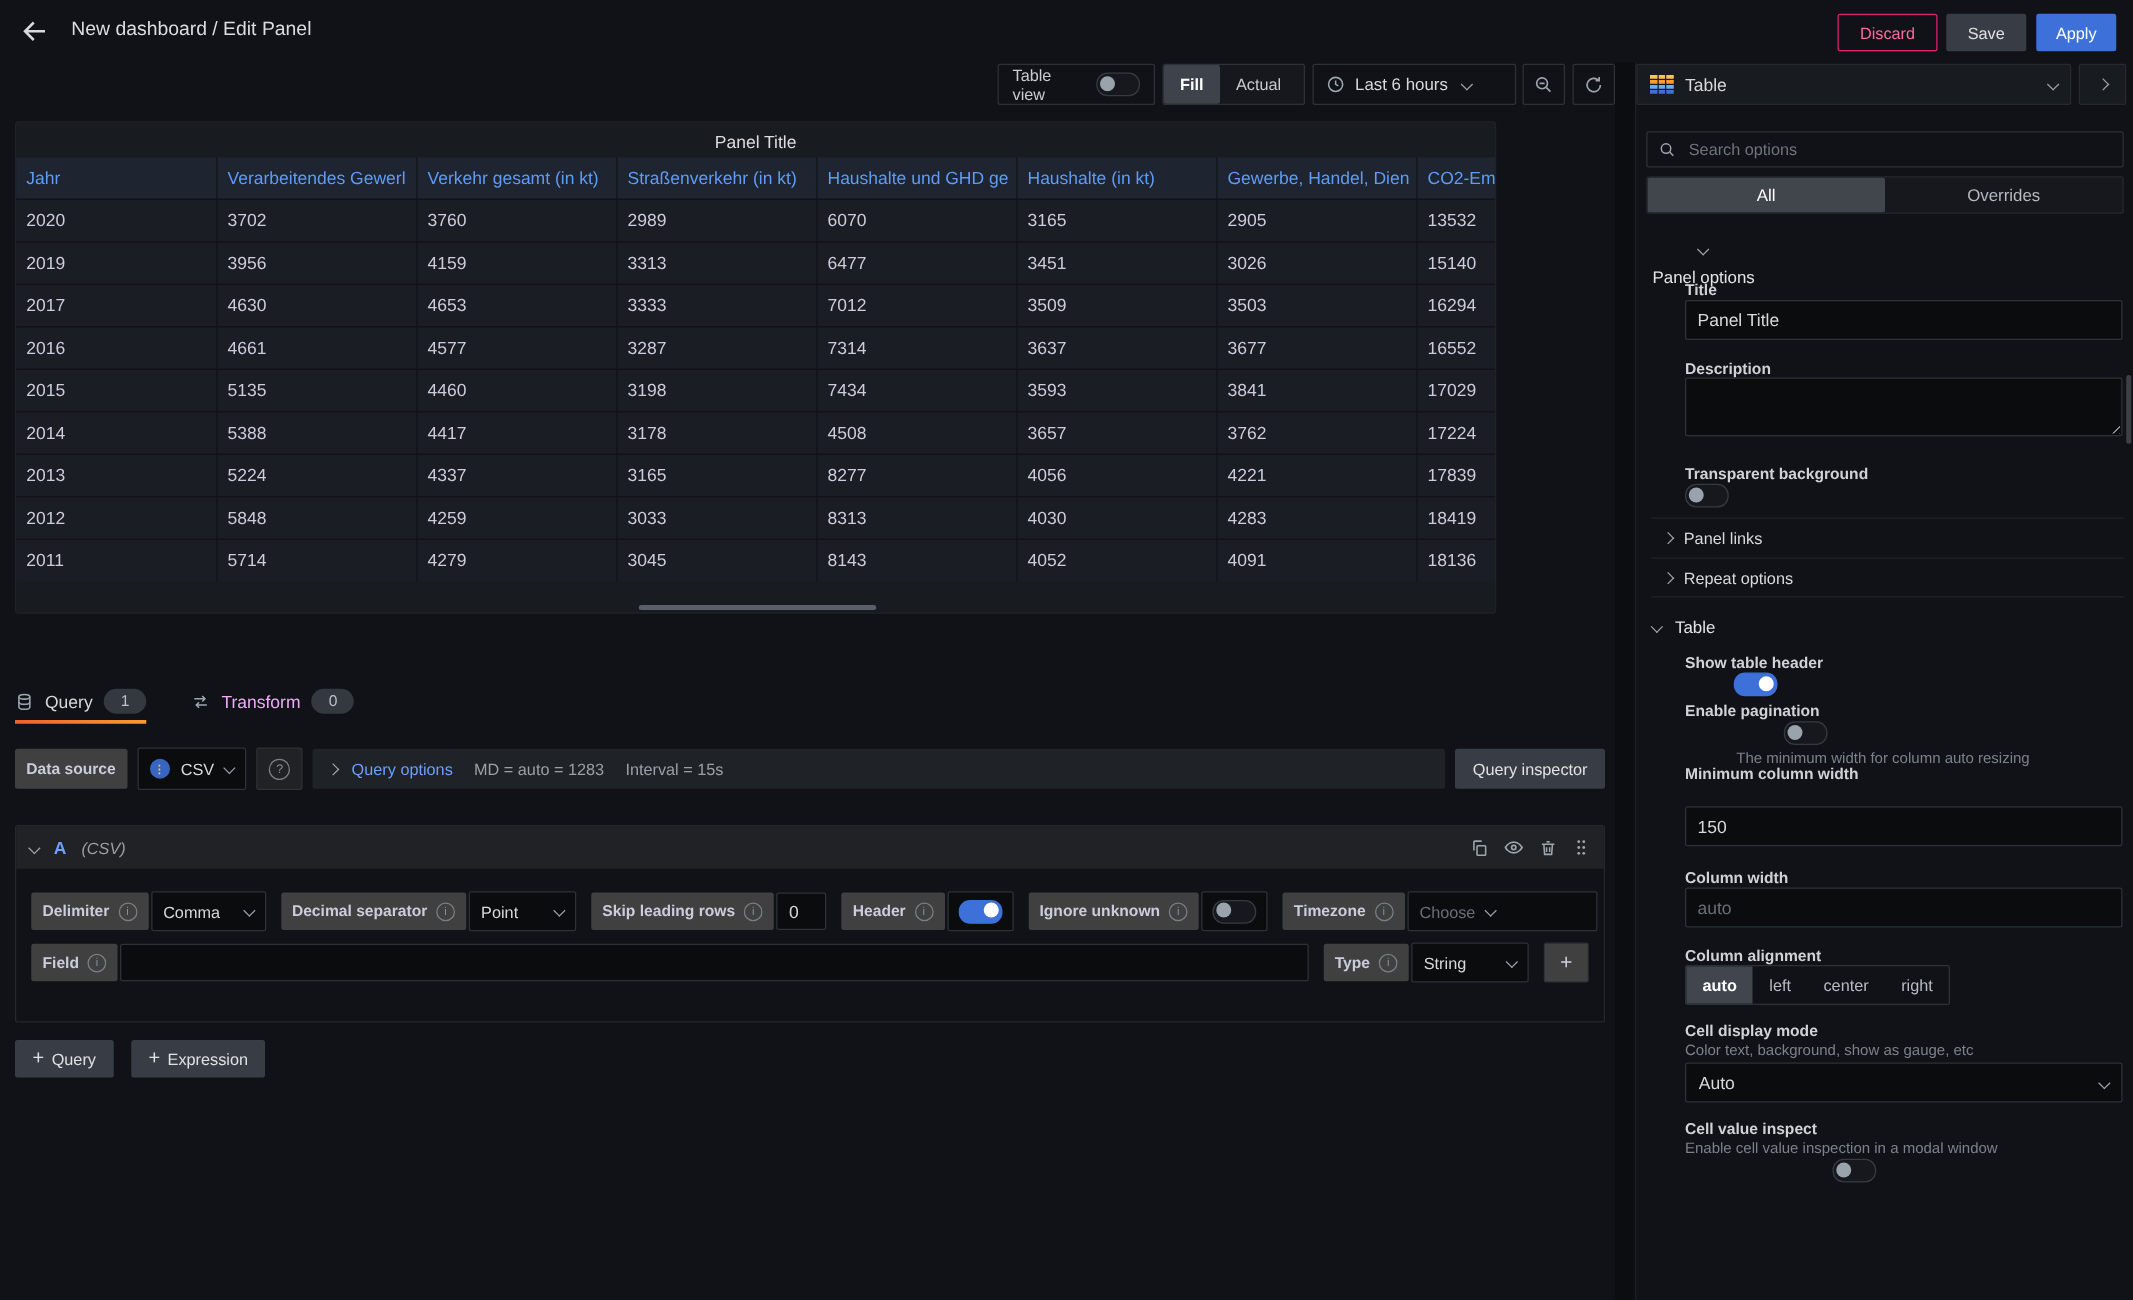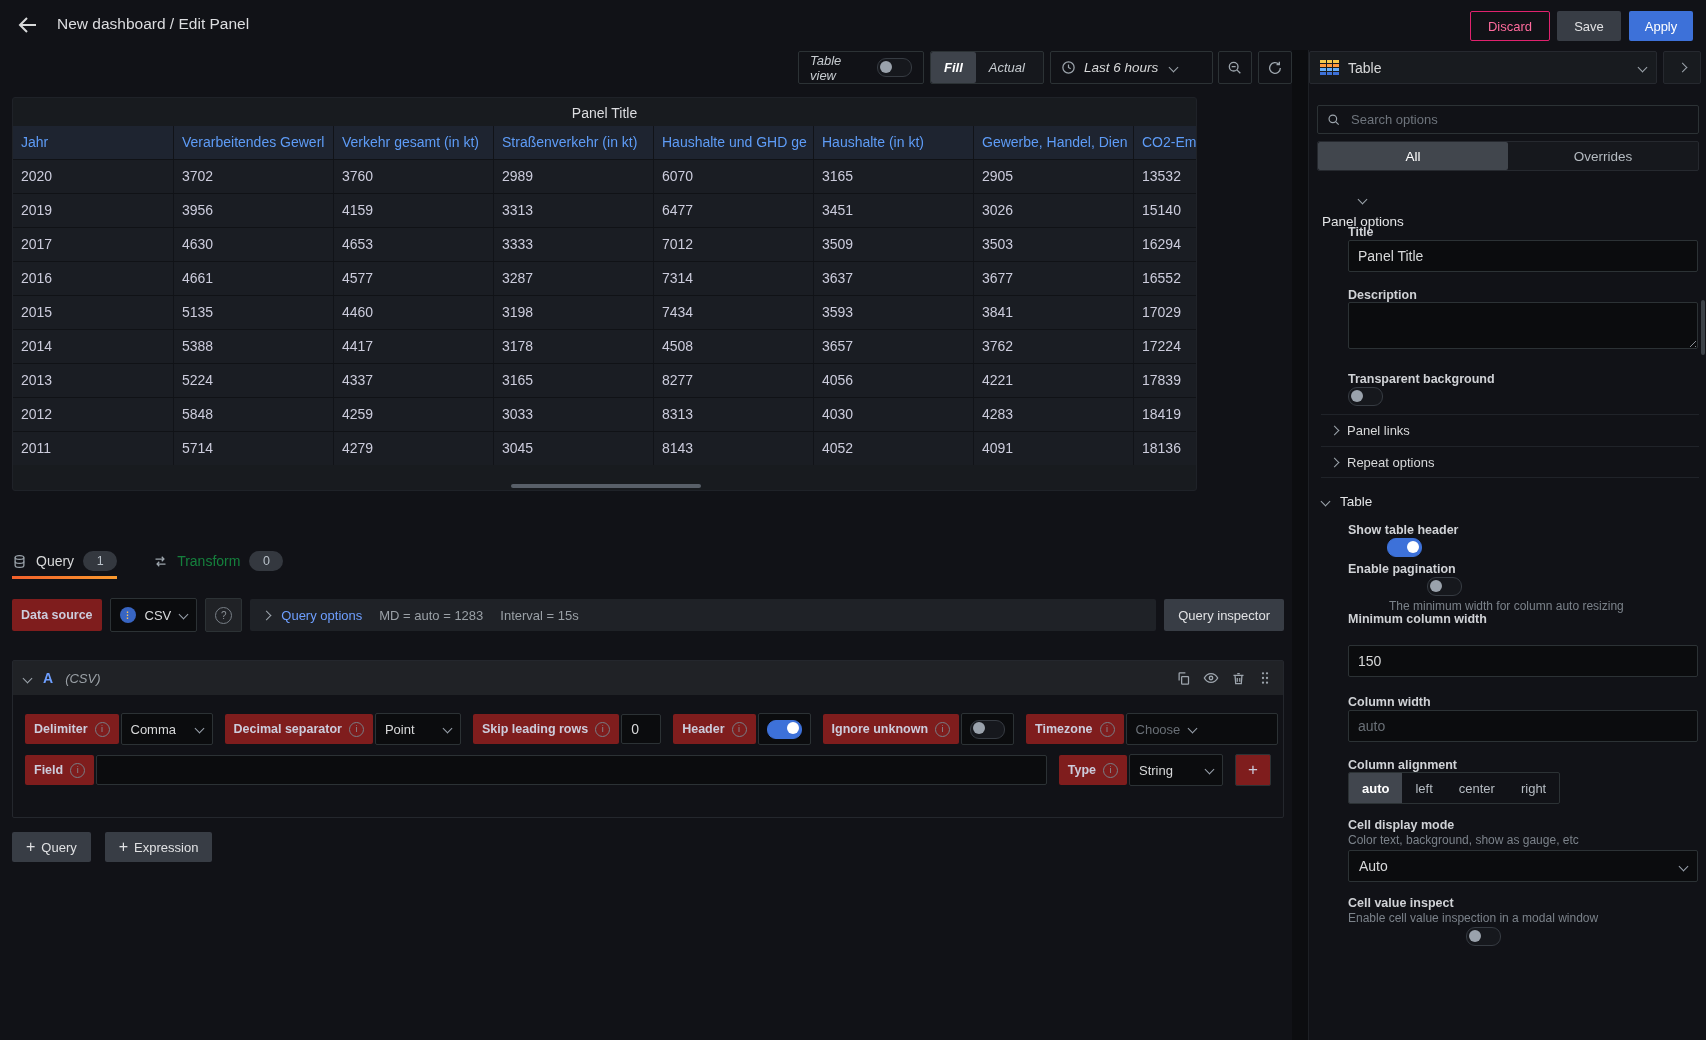--- a/index.html
+++ b/index.html
@@ -6,57 +6,57 @@
   body{width:1706px;height:1040px;overflow:hidden;font-family:"Liberation Sans",sans-serif;color:#ccccdc;position:relative;}
   .abs{position:absolute;}
   svg{display:block;}
   
   .cv{display:inline-block;width:6px;height:6px;border-right:1.5px solid currentColor;border-bottom:1.5px solid currentColor;transform:rotate(45deg);flex:none;}
   .cr{display:inline-block;width:6px;height:6px;border-right:1.5px solid currentColor;border-bottom:1.5px solid currentColor;transform:rotate(-45deg);flex:none;}
   .sw{width:33px;height:17px;border-radius:9px;background:#16181d;border:1px solid #363b42;position:relative;display:inline-block;flex:none;}
   .sw i{position:absolute;left:2px;top:1.5px;width:12px;height:12px;border-radius:50%;background:#9aa2ac;}
   .sw.on{background:#3d71d9;border-color:#3d71d9;}
   .sw.on i{left:auto;right:2px;background:#fff;}
-  .chip{height:30px;padding:0 9px;background:#7f1d1d;border-radius:2px;display:inline-flex;align-items:center;gap:7px;font-size:12.5px;font-weight:700;color:#ccccdc;white-space:nowrap;flex:none;}
+  .chip{height:30px;padding:0 9px;background:#404040;border-radius:2px;display:inline-flex;align-items:center;gap:7px;font-size:12.5px;font-weight:700;color:#ccccdc;white-space:nowrap;flex:none;}
   .drop{height:30px;padding:0 9px;background:#0b0c0e;border:1px solid #2c3235;border-radius:2px;display:inline-flex;align-items:center;gap:9px;font-size:13px;color:#d8d9da;white-space:nowrap;flex:none;}
   .drop .cv{color:#9aa2ac;margin-top:-2px;}
   .ph{color:#696f76;}
   .info{width:13px;height:13px;border-radius:50%;border:1px solid #787f87;color:#8b9197;font-size:9px;line-height:11px;display:inline-flex;align-items:center;justify-content:center;font-style:normal;font-weight:400;flex:none;}
   .tinput{background:#0b0c0e;border:1px solid #2c3235;border-radius:2px;color:#d8d9da;font-size:14px;padding:0 9px;font-family:inherit;box-sizing:border-box;outline:none;}
   .tinput::placeholder{color:#696f76;}
   .btn{height:30px;border-radius:2px;font-size:13px;font-weight:500;display:inline-flex;align-items:center;justify-content:center;padding:0 14px;border:none;font-family:inherit;cursor:pointer;gap:6px;}
   .btn.primary{background:#3d71d9;color:#fff;}
   .btn.secondary{background:#383d45;color:#e0e1e3;}
   .btn.destructive{background:transparent;border:1px solid #e0226e;color:#ff6b9d;}
   .badge{height:20px;min-width:20px;padding:0 7px;border-radius:10px;background:#34383f;color:#b9c1c9;font-size:12.5px;display:inline-flex;align-items:center;justify-content:center;}
   .icon{color:#9da5ad;flex:none;}
   
   #hdr{position:absolute;left:0;top:0;width:1706px;height:50px;}
   #hdr .title{position:absolute;left:57px;top:15px;font-size:15.5px;color:#dcdde0;}
   
-  .tbx{border:1px solid #2c3235;border-radius:2px;background:transparent;display:flex;align-items:center;box-sizing:border-box;font-style:italic;}
+  .tbx{border:1px solid #2c3235;border-radius:2px;background:transparent;display:flex;align-items:center;box-sizing:border-box;}
   .segwrap{display:flex;align-items:stretch;background:#16181d;}
   .seg{padding:0 13px;font-size:13px;display:flex;align-items:center;color:#c7ccd1;}
   .seg.active{background:#3e434b;color:#fff;font-weight:700;border-radius:2px;}
   
   #panel{background:#181b1f;border:1px solid #1f2228;border-radius:3px;box-sizing:border-box;}
   #panel .ptitle{position:absolute;left:0;right:0;top:7px;text-align:center;font-size:14px;font-weight:500;color:#dcdde0;}
   #gtable{position:absolute;left:0;top:28px;right:0;}
   .trow{display:grid;grid-template-columns:161px 160px 160px 160px 160px 160px 160px 1fr;height:33px;}
   .trow.head{background:#1e2430;}
   .trow:not(.head){border-top:1px solid #101216;background:#1a1d23;}
   .th,.td{line-height:32px;padding-left:8px;overflow:hidden;white-space:nowrap;border-right:1px solid #111318;box-sizing:border-box;}
   .th{color:#5e9cf7;font-size:14px;font-weight:500;}
   .td{color:#ccccdc;font-size:14px;}
   .th:last-child,.td:last-child{border-right:none;}
   #hthumb{position:absolute;left:498px;bottom:2px;width:190px;height:4px;border-radius:2px;background:#585f68;}
   
   .mtab{display:flex;align-items:center;gap:9px;position:relative;padding-bottom:8px;}
   .mtab .lbl{font-size:14px;font-weight:500;color:#d8d9da;}
-  .mtab.inactive .lbl{color:#15803d;font-weight:400;}
+  .mtab.inactive .lbl{color:#f0abfc;font-weight:400;}
   .mtab .under{position:absolute;left:0;right:0;bottom:0;height:3px;background:linear-gradient(90deg,#f2602b,#fb9a2e);}
   
   .optbar{flex:1;height:32px;background:#1f2227;border-radius:2px;display:flex;align-items:center;gap:17px;padding:0 13px;box-sizing:border-box;}
   #qcard{border:1px solid #24272d;border-radius:2px;box-sizing:border-box;}
   #qcard .qhead{height:34px;background:#202226;display:flex;align-items:center;padding:0 11px;gap:12px;}
   #qcard .qbody{padding:9px 12px;}
   .segtabs{display:inline-flex;height:30px;border:1px solid #2c3235;border-radius:2px;background:#111217;overflow:hidden;}
   .segtabs span{padding:0 14px;display:flex;align-items:center;font-size:13px;color:#b4bac0;}
   .segtabs span.active{background:#3e434b;color:#fff;font-weight:700;}
   .frow{display:flex;align-items:center;gap:2px;margin-top:9px;}

